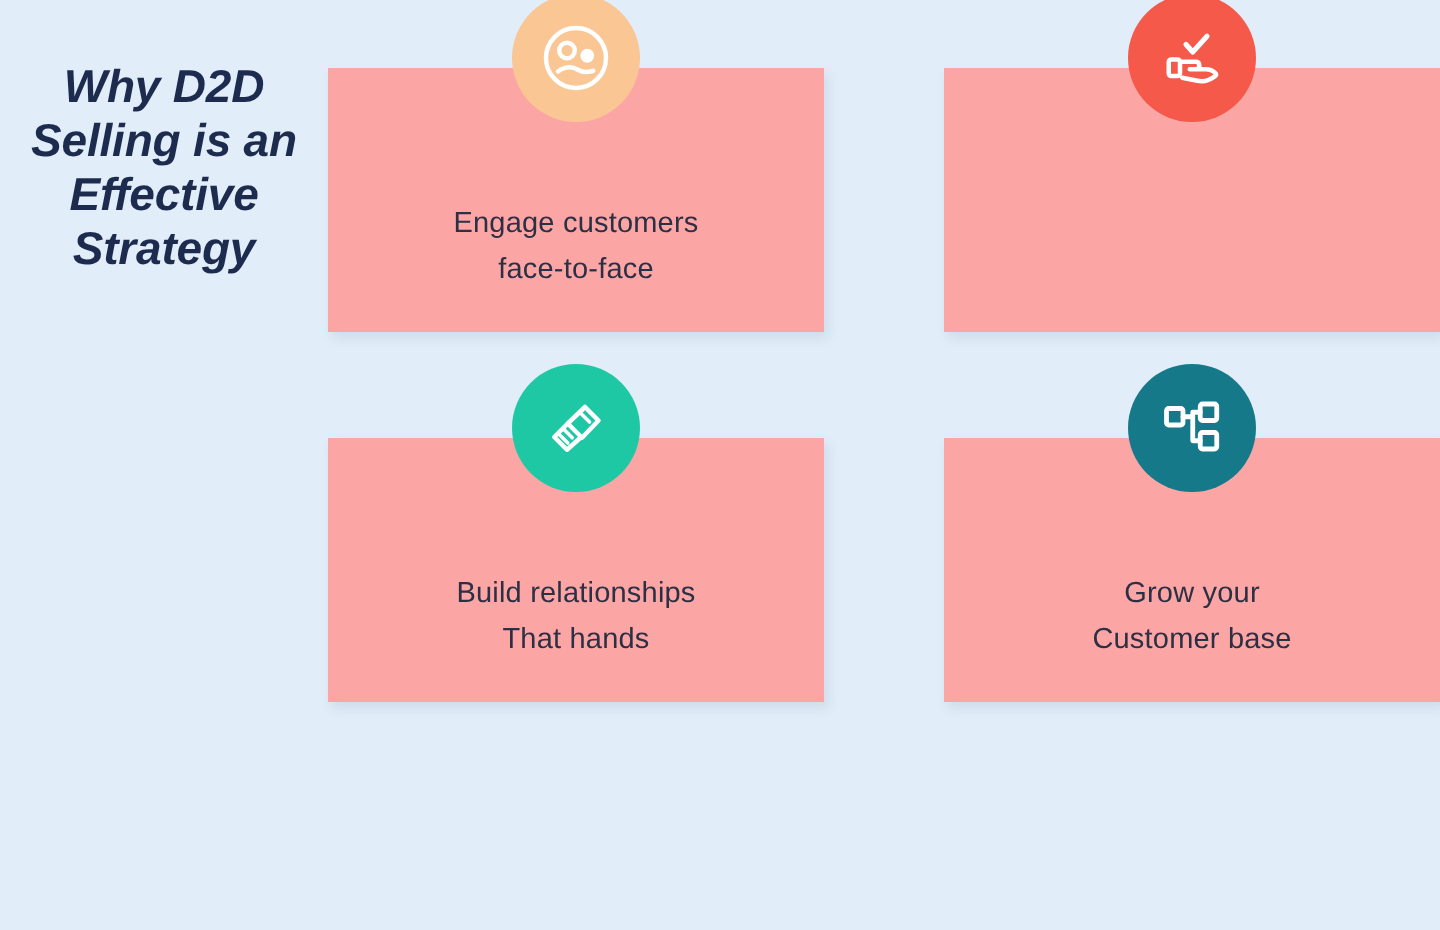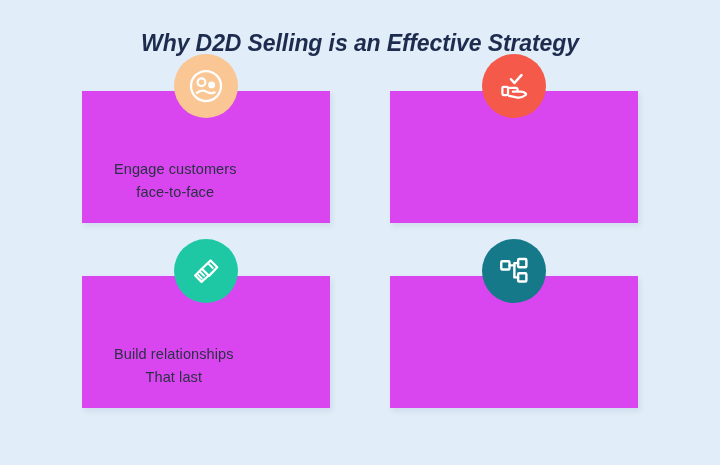--- a/index.html
+++ b/index.html
@@ -12,21 +12,21 @@
     background: #e1edf8;
     font-family: "Liberation Sans", sans-serif;
     overflow: hidden;
     position: relative;
   }
 
   .infographic {
     position: absolute;
     inset: 0;
     display: flex;
-    flex-direction: column;
+    flex-direction: row;
     border-radius: 28px;
   }
 
   .page-title {
     margin: 0;
     padding: 30px 0 0 0;
     text-align: center;
     font-family: "Liberation Sans", sans-serif;
     font-size: 23px;
     font-weight: bold;
@@ -41,27 +41,27 @@
     display: grid;
     grid-template-columns: 248px 248px;
     grid-template-rows: 132px 132px;
     column-gap: 60px;
     row-gap: 53px;
     margin-top: 34px;
   }
 
   .card {
     position: relative;
-    background: #d946ef;
+    background: #fca5a5;
     box-shadow: 2px 3px 5px rgba(120, 145, 175, 0.17);
     display: flex;
     align-items: flex-end;
+    justify-content: center;
     padding-bottom: 20px;
     box-sizing: border-box;
-    padding-left: 32px;
   }
 
   .card-icon-badge {
     position: absolute;
     top: -37px;
     left: 50%;
     transform: translateX(-50%);
     width: 64px;
     height: 64px;
     border-radius: 50%;
@@ -123,29 +123,31 @@
       <div class="card-icon-badge" style="background:#1fc8a5;">
         <svg viewBox="0 0 48 48" aria-hidden="true">
           <path d="M30 10 L39 19 L28 30.5 L18.5 21 Z" fill="none" stroke="#ffffff" stroke-width="3" stroke-linejoin="round"></path>
           <path d="M18.5 21 L9.5 30 L18 38.5 L27.5 30" fill="none" stroke="#ffffff" stroke-width="3" stroke-linejoin="round"></path>
           <path d="M16 25 l5.5 5.5" fill="none" stroke="#ffffff" stroke-width="2.4" stroke-linecap="round"></path>
           <path d="M13 28.5 l5.5 5.5" fill="none" stroke="#ffffff" stroke-width="2.4" stroke-linecap="round"></path>
           <path d="M27.5 14.5 l5.5 5.5" fill="none" stroke="#ffffff" stroke-width="2.4" stroke-linecap="round"></path>
         </svg>
       </div>
       <div class="card-text">Build relationships
-That last</div>
+That hands</div>
     </div>
 
     <div class="card">
       <div class="card-icon-badge" style="background:#15798a;">
         <svg viewBox="0 0 48 48" aria-hidden="true">
           <rect x="7" y="11" width="11" height="11" rx="1.5" fill="none" stroke="#ffffff" stroke-width="3.2"></rect>
           <rect x="29.5" y="8" width="11" height="11" rx="1.5" fill="none" stroke="#ffffff" stroke-width="3.2"></rect>
           <rect x="29.5" y="27" width="11" height="11" rx="1.5" fill="none" stroke="#ffffff" stroke-width="3.2"></rect>
           <path d="M18 16.5 h6.5 v-3 h5" fill="none" stroke="#ffffff" stroke-width="3.2" stroke-linecap="round" stroke-linejoin="round"></path>
           <path d="M24.5 16.5 v16 h5" fill="none" stroke="#ffffff" stroke-width="3.2" stroke-linecap="round" stroke-linejoin="round"></path>
         </svg>
       </div>
+      <div class="card-text">Grow your
+Customer base</div>
     </div>
 
   </div>
 </div>
 
 </body></html>

